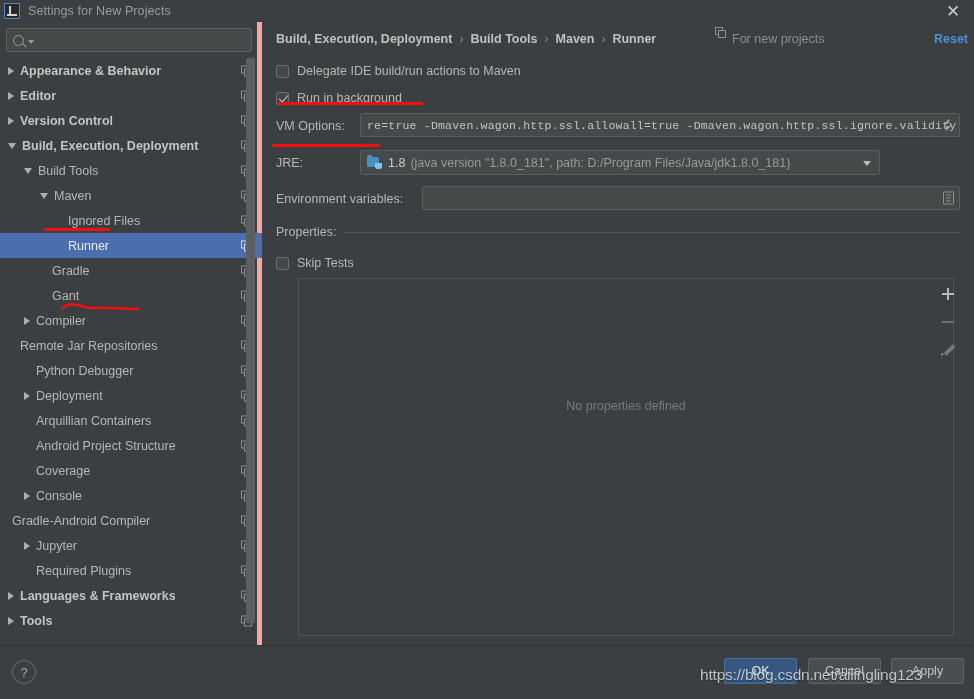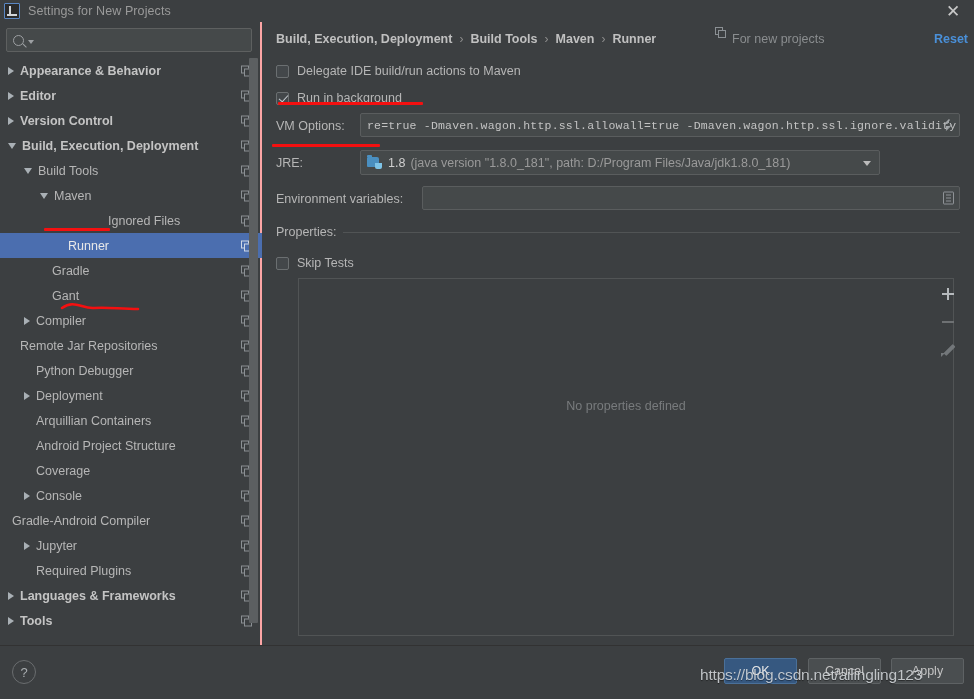--- a/index.html
+++ b/index.html
@@ -59,21 +59,21 @@
     font-size: 17px;
     line-height: 1;
     cursor: pointer;
   }
 
   
   .sidebar {
     position: absolute; left: 0; top: 22px;
     width: 262px; height: 623px;
     background: #3c3f41;
-    border-right: 2px solid #fca5a5;
+    border-right: 5px solid #fca5a5;
     box-sizing: border-box;
   }
   .search-wrap {
     position: absolute; left: 6px; top: 6px;
     width: 246px; height: 24px;
   }
   .search-box {
     width: 100%; height: 100%;
     box-sizing: border-box;
     background: #45494a;
@@ -512,21 +512,21 @@
           </span>
         </div>
         <div class="tree-row" style="padding-left: 40px;">
           <span class="arrow expanded"></span>
           <span class="tree-label">Maven</span>
           <span class="copy-icon">
             <i class="back"></i>
             <i class="front"></i>
           </span>
         </div>
-        <div class="tree-row" style="padding-left: 56px; margin-left: 40px;">
+        <div class="tree-row" style="padding-left: 56px;">
           <span class="arrow none"></span>
           <span class="tree-label">Ignored Files</span>
           <span class="copy-icon">
             <i class="back"></i>
             <i class="front"></i>
           </span>
         </div>
         <div class="tree-row selected" style="padding-left: 56px;">
           <span class="arrow none"></span>
           <span class="tree-label">Runner</span>

